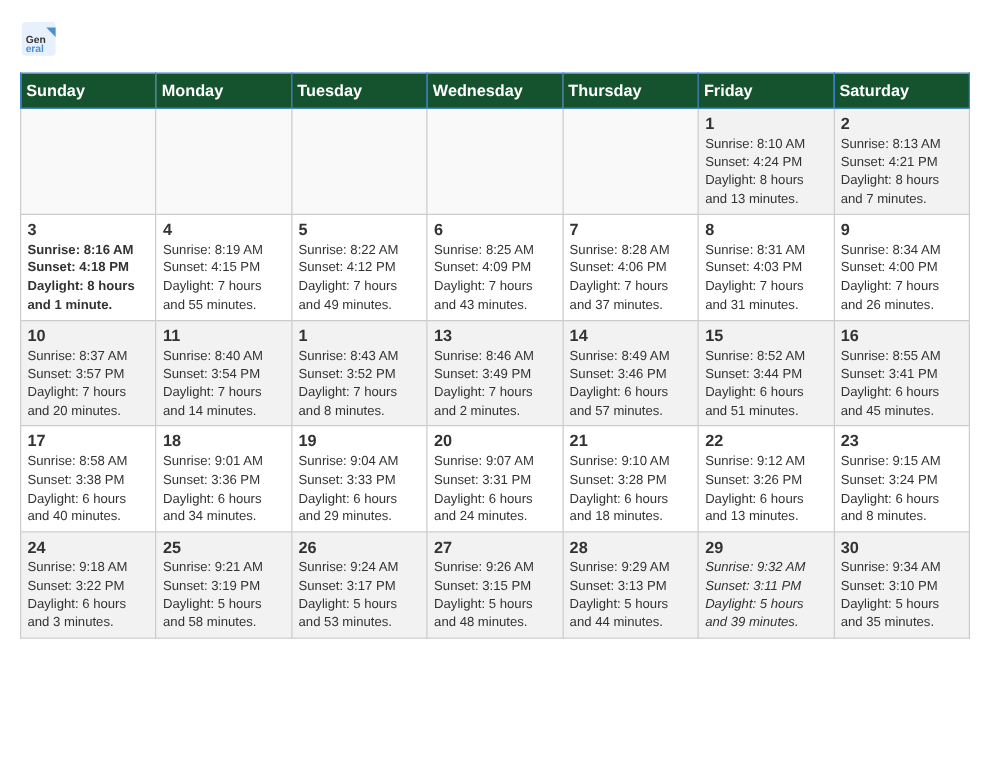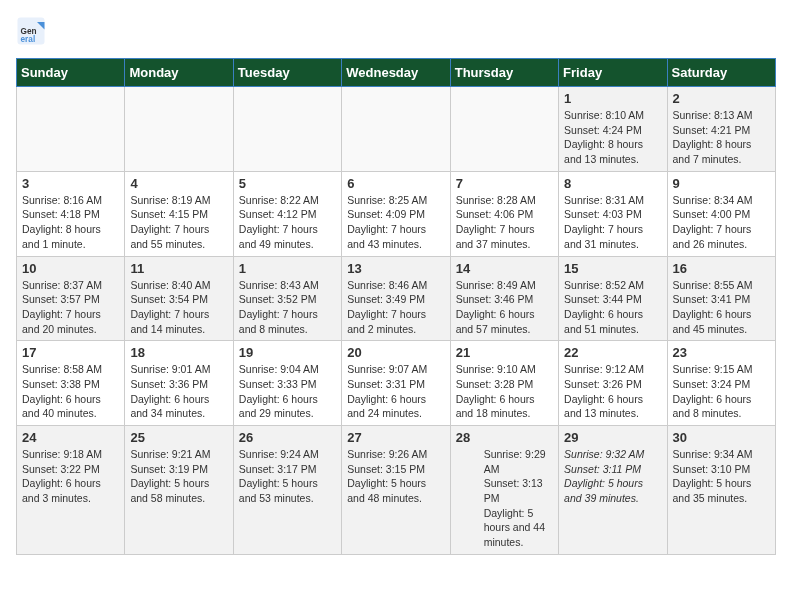--- a/index.html
+++ b/index.html
@@ -136,21 +136,21 @@
         <td class="shaded">
           <span class="day-number">2</span>
           <div class="day-info" style="white-space: pre-line;">Sunrise: 8:13 AM
 Sunset: 4:21 PM
 Daylight: 8 hours and 7 minutes.</div>
         </td>
       </tr>
       <tr>
         <td>
           <span class="day-number">3</span>
-          <div class="day-info" style="white-space: pre-line;">Sunrise: 8:16 AM
+          <div class="day-info" style="white-space: pre-line; font-weight: bold;">Sunrise: 8:16 AM
 Sunset: 4:18 PM
 Daylight: 8 hours and 1 minute.</div>
         </td>
         <td>
           <span class="day-number">4</span>
           <div class="day-info" style="white-space: pre-line;">Sunrise: 8:19 AM
 Sunset: 4:15 PM
 Daylight: 7 hours and 55 minutes.</div>
         </td>
         <td>
@@ -292,21 +292,21 @@
 Daylight: 5 hours and 53 minutes.</div>
         </td>
         <td class="shaded">
           <span class="day-number">27</span>
           <div class="day-info" style="white-space: pre-line;">Sunrise: 9:26 AM
 Sunset: 3:15 PM
 Daylight: 5 hours and 48 minutes.</div>
         </td>
         <td class="shaded">
           <span class="day-number">28</span>
-          <div class="day-info" style="white-space: pre-line; margin-left: 28px;">Sunrise: 9:29 AM
+          <div class="day-info" style="white-space: pre-line;">Sunrise: 9:29 AM
 Sunset: 3:13 PM
 Daylight: 5 hours and 44 minutes.</div>
         </td>
         <td class="shaded">
           <span class="day-number">29</span>
           <div class="day-info" style="white-space: pre-line; font-style: italic;">Sunrise: 9:32 AM
 Sunset: 3:11 PM
 Daylight: 5 hours and 39 minutes.</div>
         </td>
         <td class="shaded">

